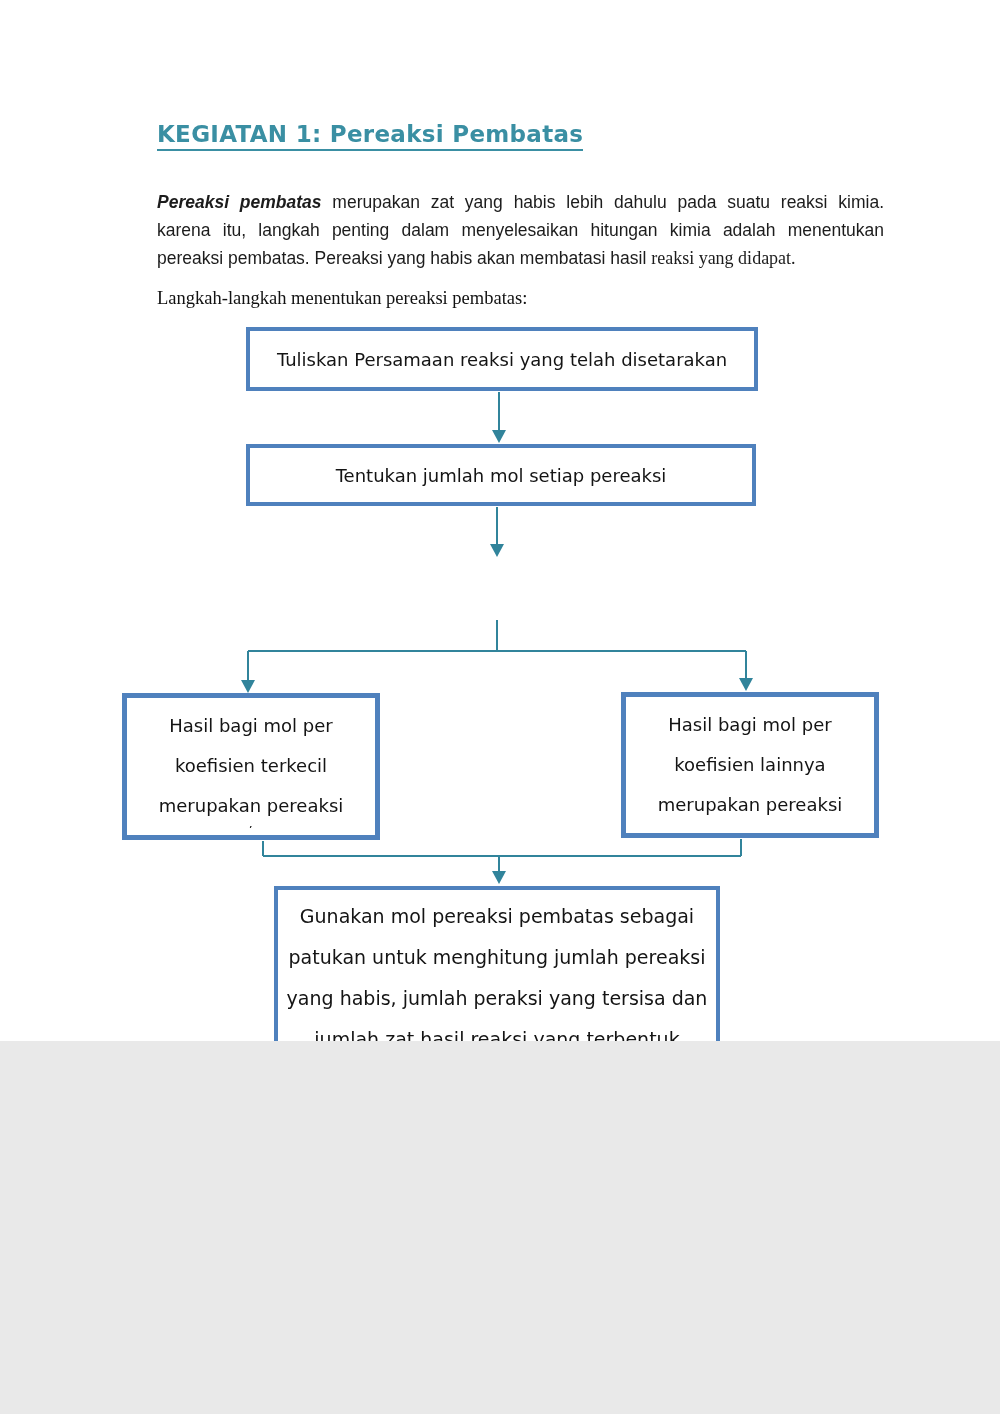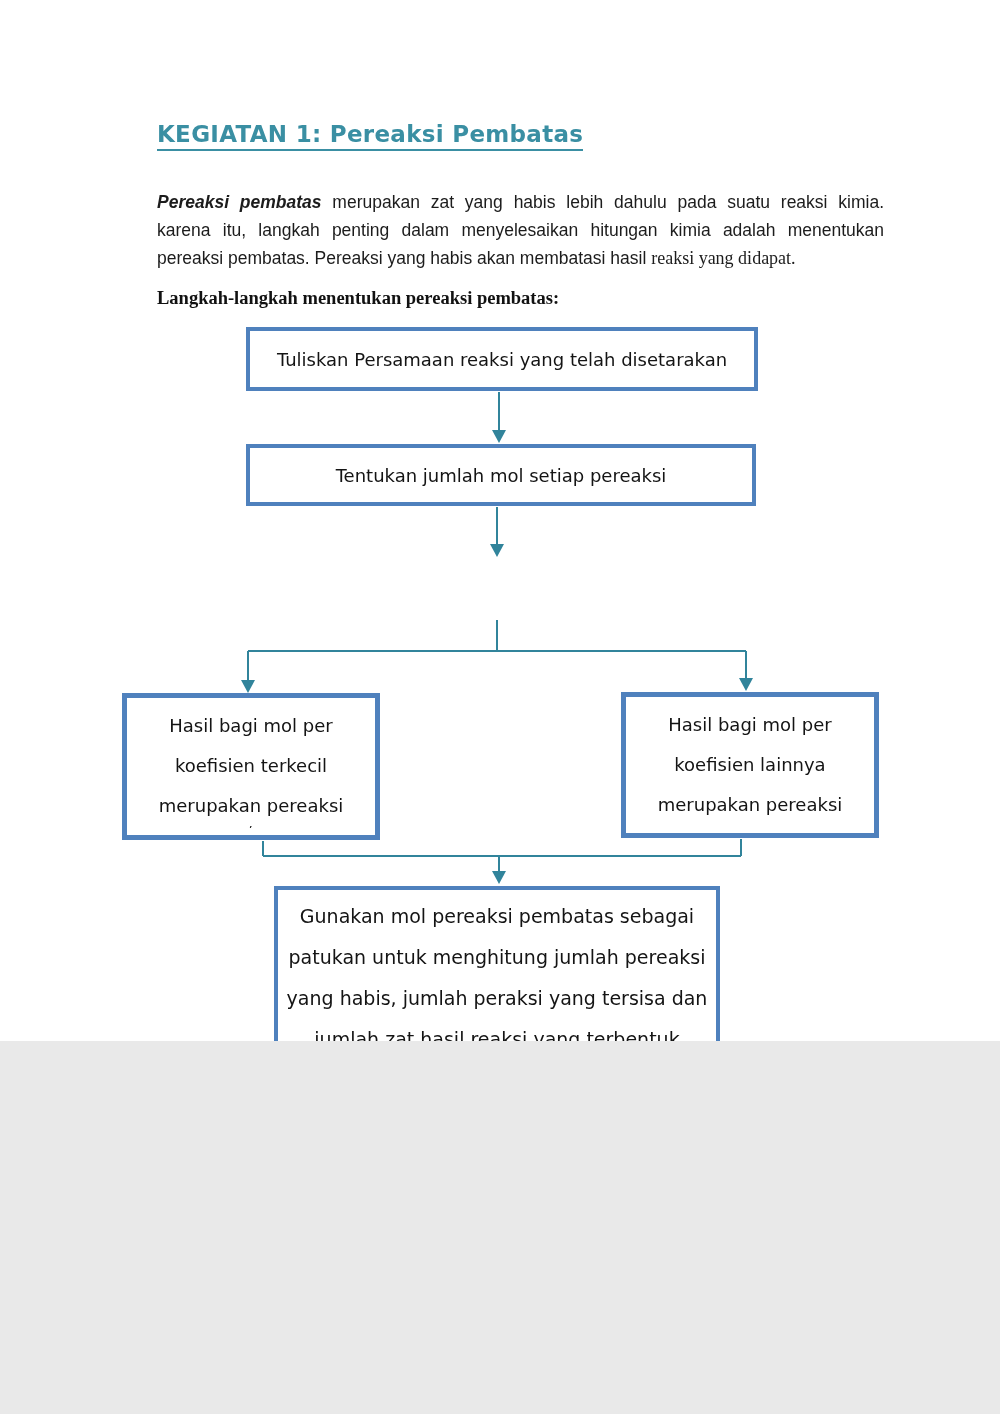--- a/index.html
+++ b/index.html
@@ -15,21 +15,21 @@
     border-bottom:2px solid #3a8fa3;padding-bottom:2px;
   }
   
   .intro{position:absolute;left:157px;top:176px;width:727px;font-size:17.5px;color:#1c1c1c;margin-top:12px;}
   .intro .line{line-height:28px;height:28px;overflow:hidden;}
   .intro .jl{text-align:justify;text-align-last:justify;}
   .bi{font-weight:bold;font-style:italic;}
   .serif-tail{font-family:"Liberation Serif",serif;font-size:18px;}
   .subheading{
     position:absolute;left:157px;top:288px;
-    font-family:"Liberation Serif",serif;font-weight:bold;font-size:18.5px;color:#111;
+    font-family:"Liberation Serif",serif;font-weight:normal;font-size:18.5px;color:#111;
   }
   
   .connectors{position:absolute;left:0;top:0;width:1000px;height:1414px;z-index:1;}
   .fbox{
     position:absolute;z-index:2;background:#fff;border:4px solid #4f81bd;box-sizing:border-box;
     display:flex;align-items:center;justify-content:center;text-align:center;
     font-family:"DejaVu Sans",sans-serif;color:#141414;
   }
   #box1{left:246px;top:327px;width:512px;height:64px;font-size:18px;}
   #box2{left:246px;top:444px;width:510px;height:62px;font-size:18px;}

